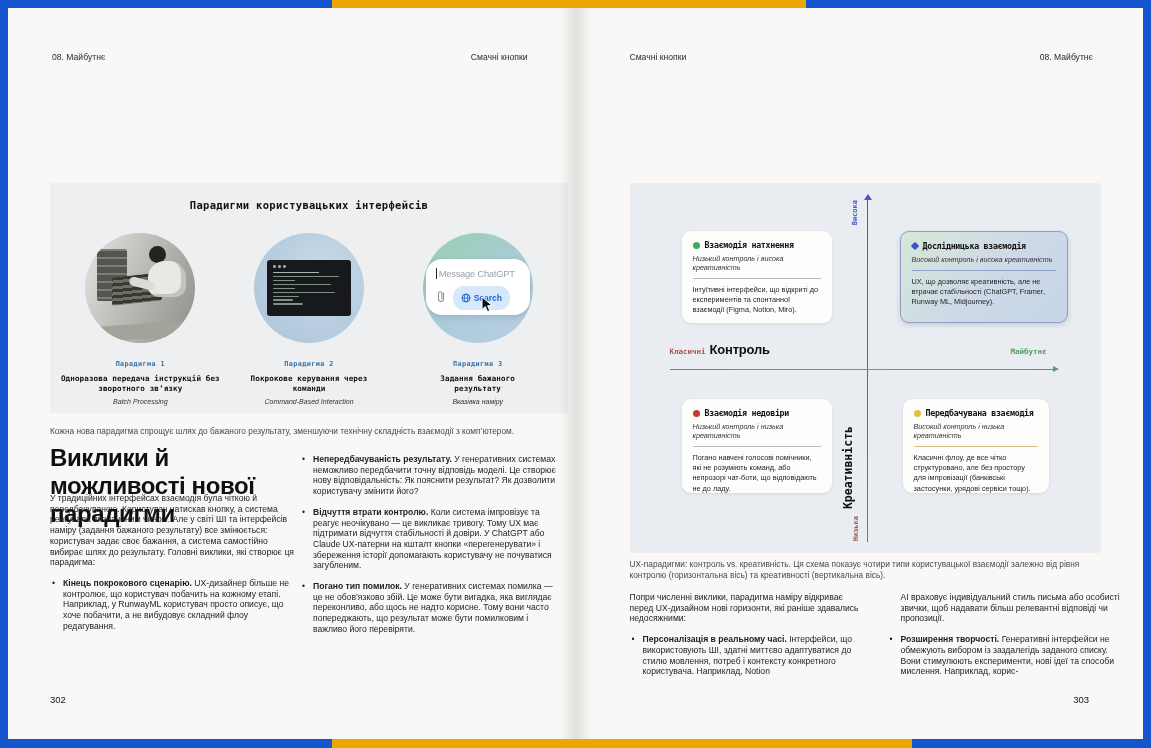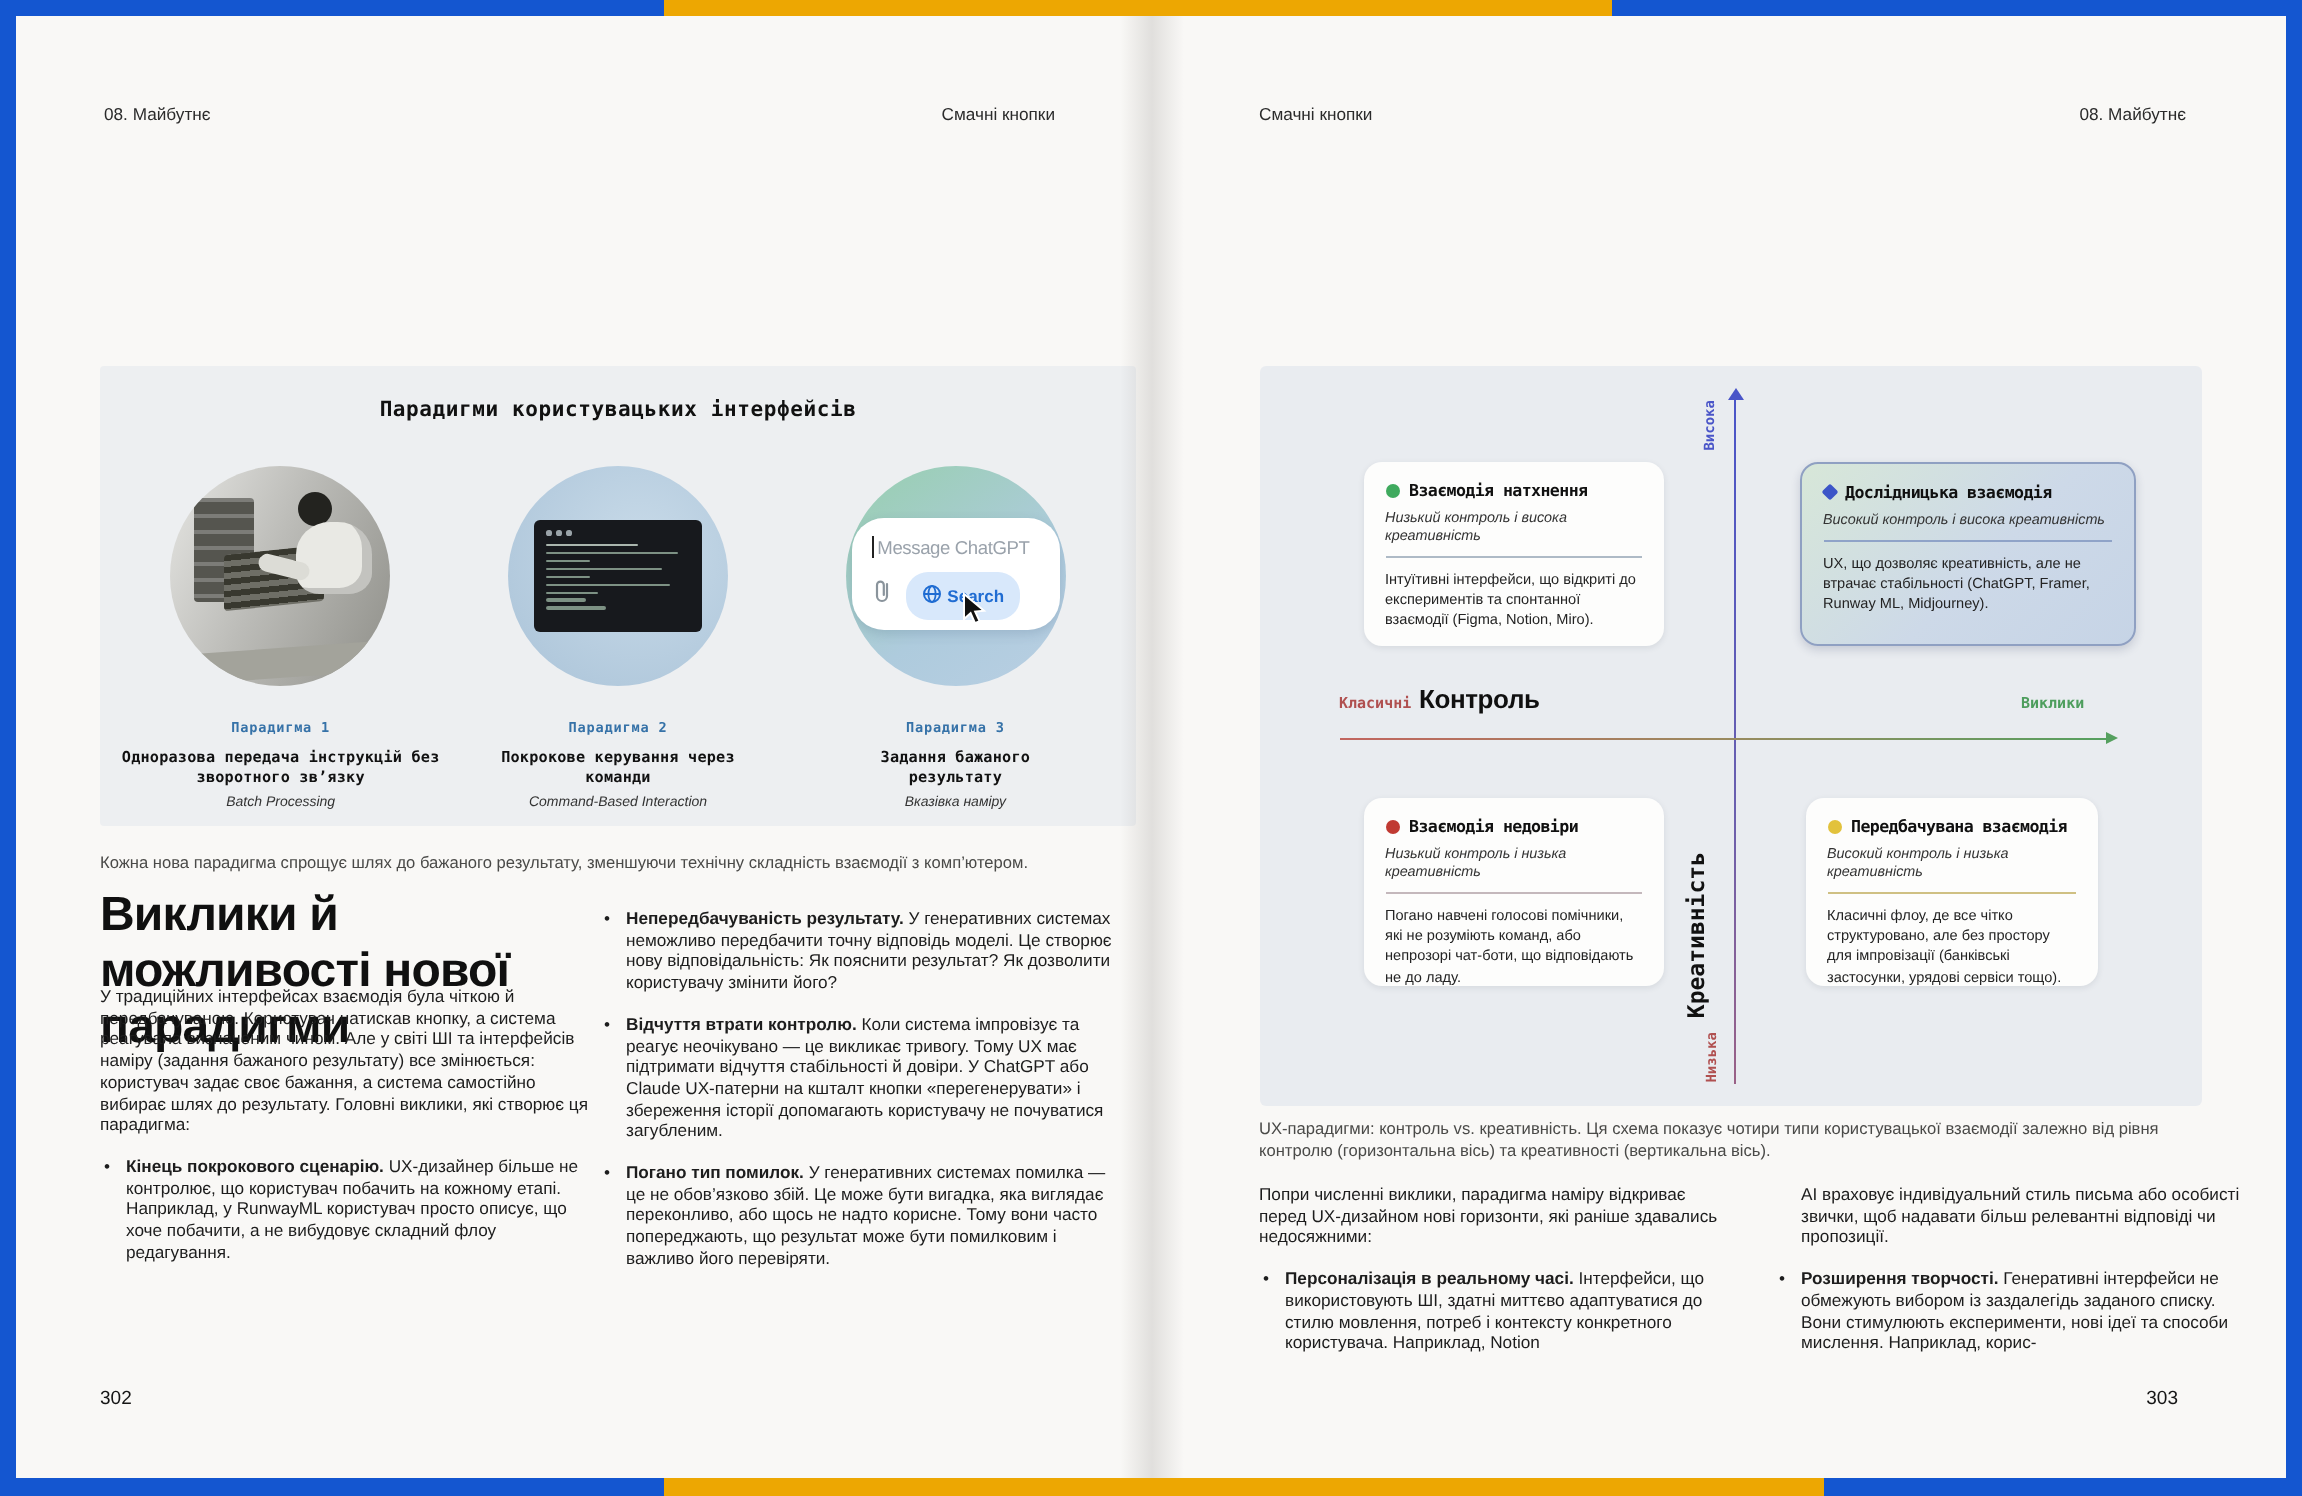--- a/index.html
+++ b/index.html
@@ -273,21 +273,21 @@
         <div class="v-arrow"></div>
         <div class="h-axis"></div>
         <div class="h-arrow"></div>
 
         <div class="y-high rot mono-b">Висока</div>
         <div class="y-title rot mono-b">Креативність</div>
         <div class="y-low rot mono-b">Низька</div>
 
         <div class="x-low mono-b">Класичні</div>
         <div class="x-title">Контроль</div>
-        <div class="x-high mono-b">Виклики</div>
+        <div class="x-high mono-b">Майбутнє</div>
 
         <div class="qcard tl">
           <div class="q-title-row">
             <span class="q-marker m-green"></span>
             <span class="q-title">Взаємодія натхнення</span>
           </div>
           <div class="q-sub">Низький контроль і висока креативність</div>
           <div class="q-div"></div>
           <div class="q-body">Інтуїтивні інтерфейси, що відкриті до експериментів та спонтанної взаємодії (Figma, Notion, Miro).</div>
         </div>

